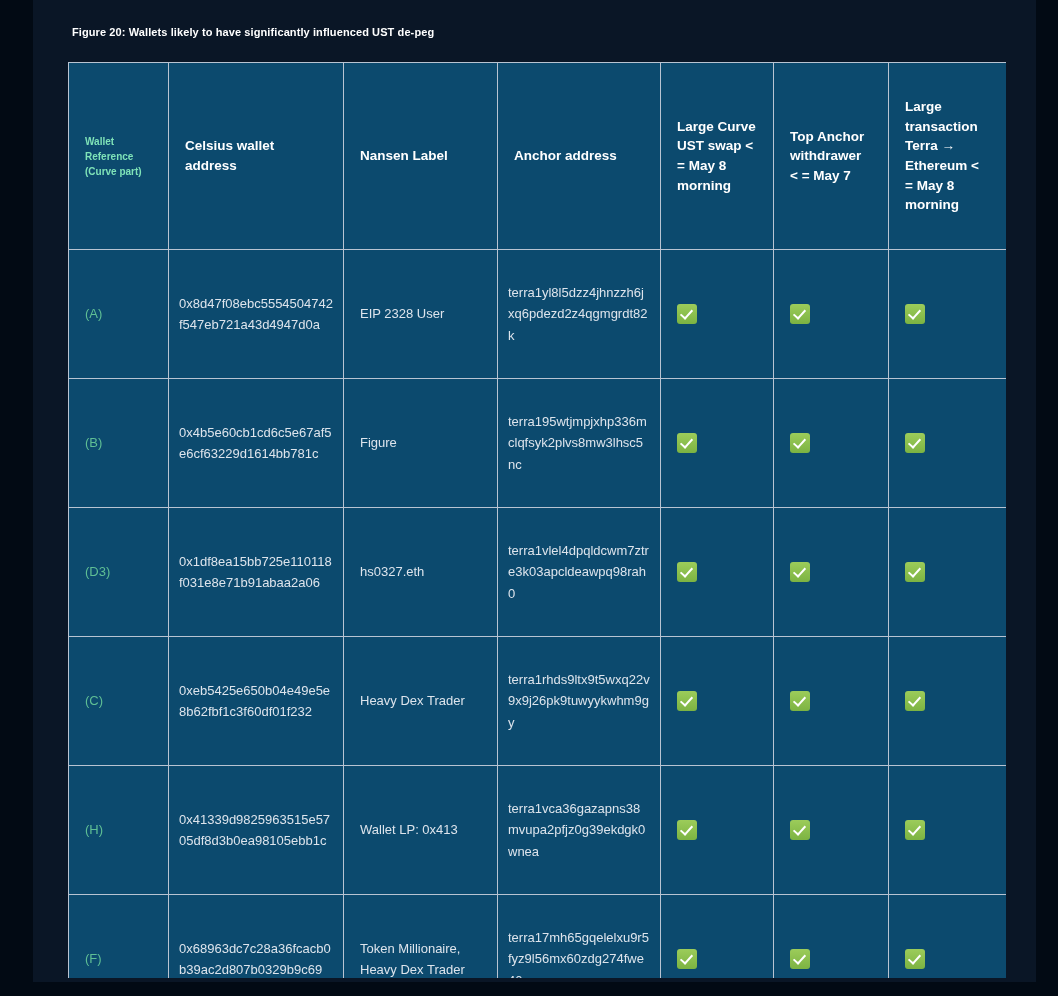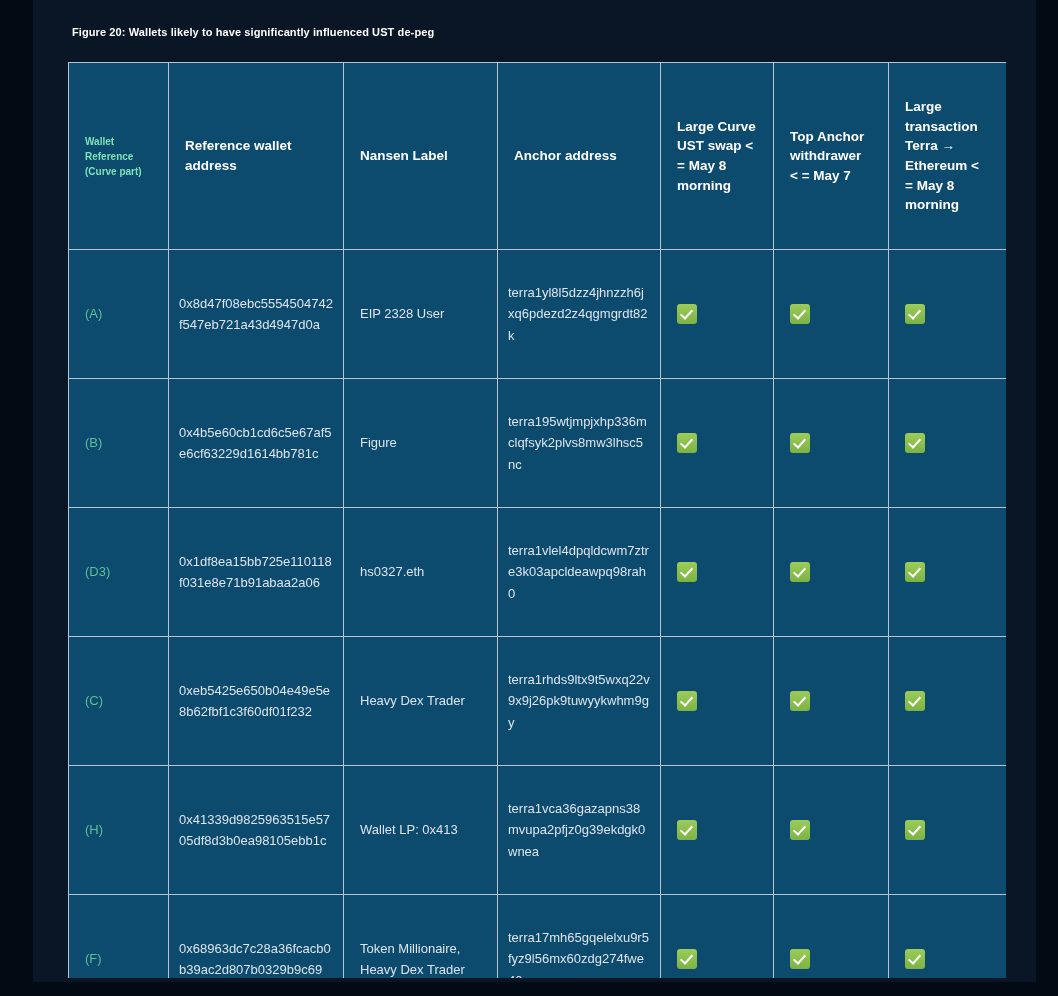--- a/index.html
+++ b/index.html
@@ -156,21 +156,21 @@
           <col class="c-eth">
           <col class="c-nansen">
           <col class="c-terra">
         <col class="c-curve">
           <col class="c-anchor">
           <col class="c-large">
       </colgroup>
       <thead>
         <tr>
           <th class="head-ref">Wallet Reference (Curve part)</th>
-          <th>Reference wallet address</th>
+          <th>Celsius wallet address</th>
           <th>Nansen Label</th>
           <th>Anchor address</th>
           <th>Large Curve UST swap &lt; = May 8 morning</th>
           <th>Top Anchor withdrawer &lt; = May 7</th>
           <th>Large transaction Terra → Ethereum &lt; = May 8 morning</th>
         </tr>
       </thead>
       <tbody id="wallet-table-body">
           <tr>
             <td class="cell-ref">(A)</td>

